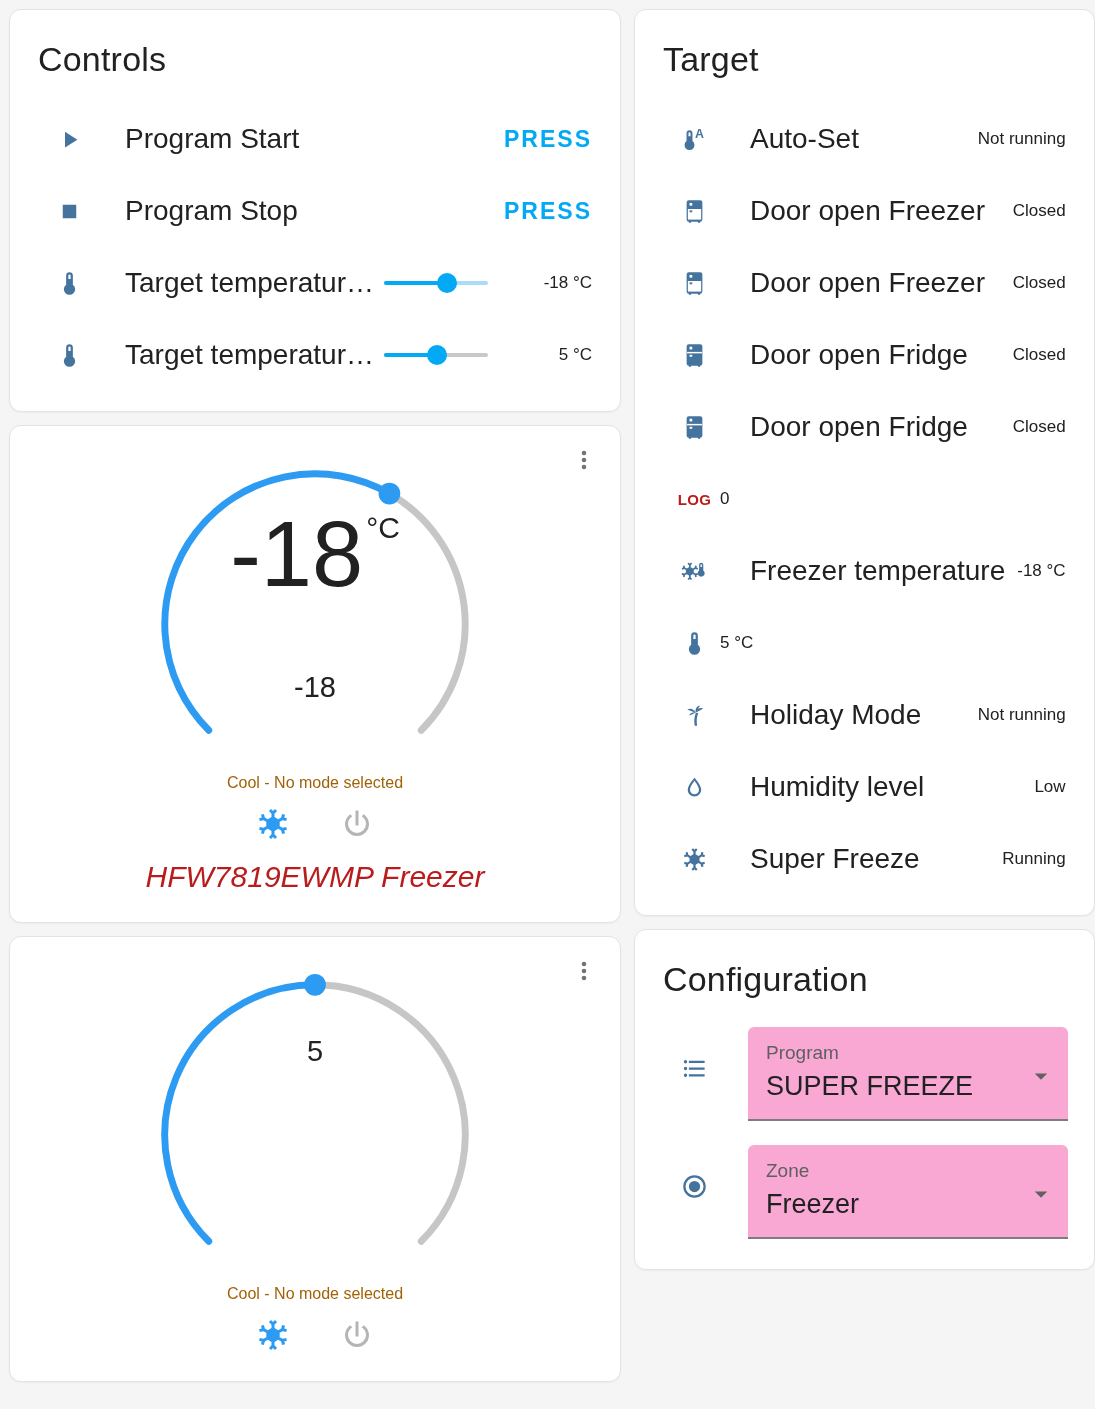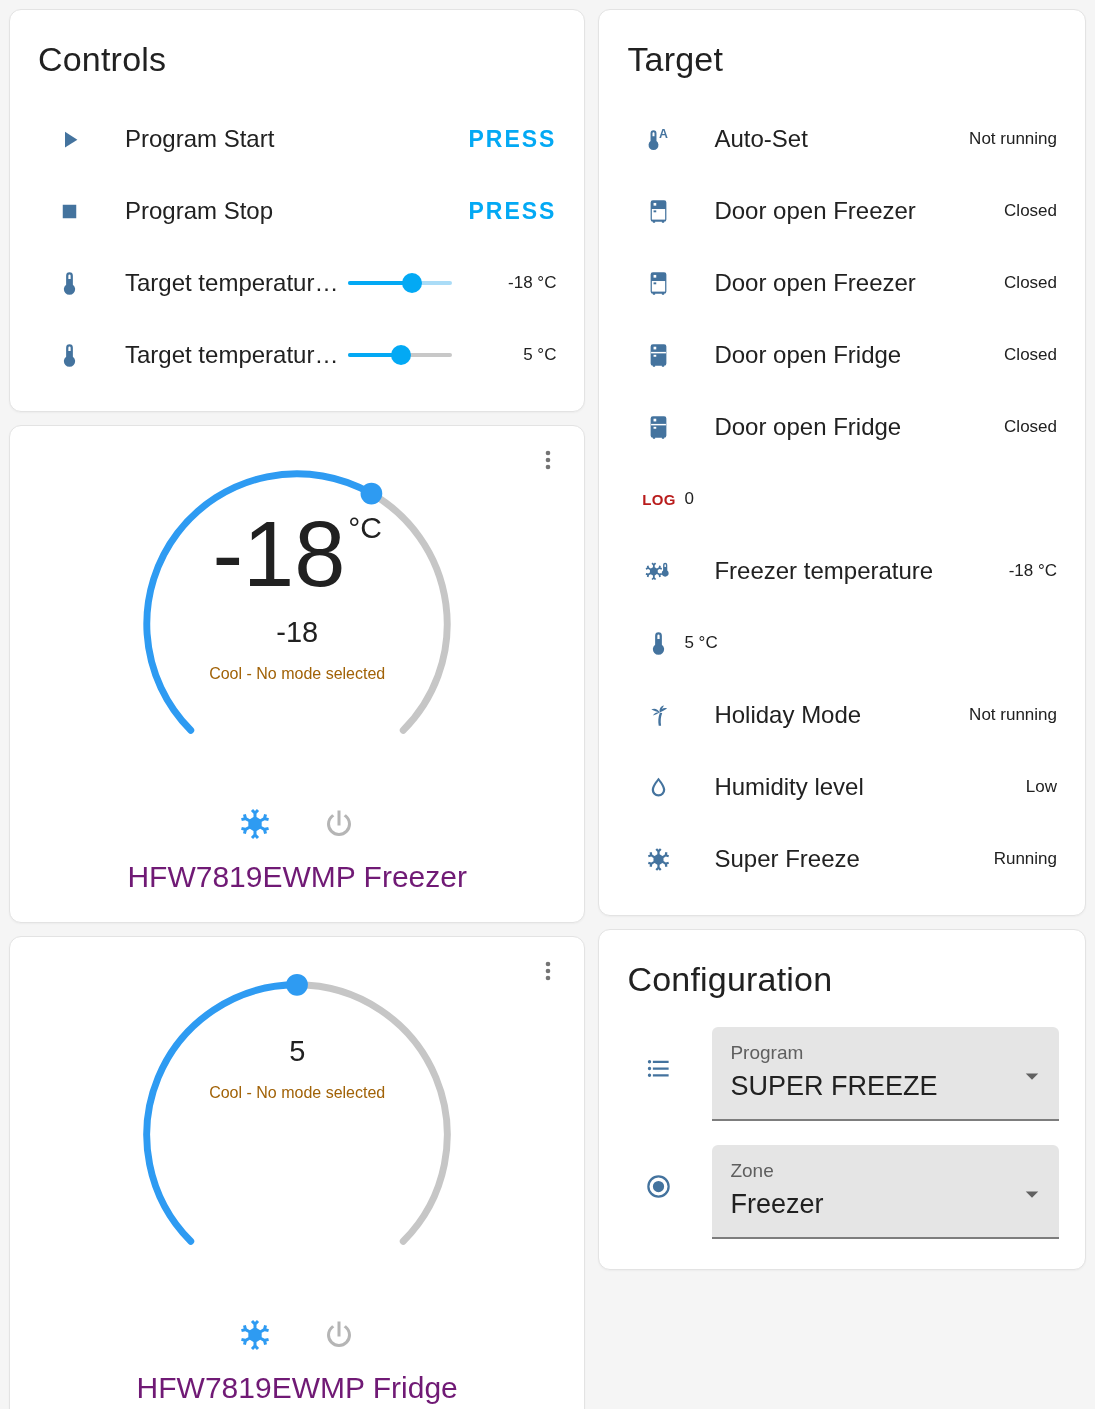--- a/index.html
+++ b/index.html
@@ -32,21 +32,21 @@
     cursor:pointer;
   }
   .row .eicon { width:27px; height:27px; flex:none; color:#44739e; display:flex; align-items:center; justify-content:center; }
   .row .eicon svg { width:100%; height:100%; }
   .log-text {
     font-weight:700; font-size:15px; letter-spacing:.3px; color:#b91c1c;
     font-stretch:condensed; line-height:1;
   }
   .row-name {
     margin-left:42px; flex:1;
-    font-size:24px; color:#212121;
+    font-size:28px; color:#212121;
     white-space:nowrap; overflow:hidden; text-overflow:ellipsis;
   }
   .row-value {
     font-size:17px; color:#212121; text-align:right; white-space:nowrap;
     margin-left:12px;
   }
   .press-btn {
     background:none; border:none; cursor:pointer;
     color:#03a9f4; font-family:inherit;
     font-size:23px; font-weight:700; letter-spacing:2px;
@@ -68,42 +68,42 @@
   .menu-dots { position:absolute; top:20px; right:22px; width:28px; height:28px; color:#747474; cursor:pointer; }
   .menu-dots svg { width:100%; height:100%; }
   .dial-wrap { position:relative; width:336px; height:336px; margin-top:16px; }
   .dial { width:100%; height:100%; }
   .dial path { fill:none; stroke-width:7; stroke-linecap:round; }
   .arc-bg { stroke:#c6c6c6; }
   .arc-fg { stroke:#2e9bf2; }
   .dial-handle { fill:#2e9bf2; }
   .dial-center {
     position:absolute; inset:0;
-    display:flex; flex-direction:column; align-items:center; justify-content:flex-start;
-    padding-top:52px; text-align:center;
+    display:flex; flex-direction:column; align-items:center; justify-content:space-between;
+    padding-top:52px; text-align:center;gap:40px;
   }
   .dial-temp { font-size:92px; line-height:1; color:#212121; white-space:nowrap; }
   .dial-temp .unit { font-size:30px; position:relative; top:-48px; margin-left:3px; }
   .dial-secondary { font-size:29px; color:#212121; margin-top:16px; }
   .dial-status { font-size:16px; color:#a16207; margin-top:16px; }
   .modes { display:flex; gap:48px; margin-top:14px; }
   .mode { width:36px; height:36px; cursor:pointer; }
   .mode svg { width:100%; height:100%; }
   .mode-active { color:#2e9bf2; }
   .mode-inactive { color:#b5b5b5; }
-  .thermo-name { font-size:30px; color:#701a75; margin-top:18px; }
+  .thermo-name { font-size:30px; color:#b91c1c; margin-top:18px;font-style:italic; }
   
   .config-rows { padding:4px 0 30px; }
   .config-row { display:flex; align-items:flex-start; padding:0 26px 0 46px; margin-bottom:24px; }
   .config-row:last-child { margin-bottom:0; }
   .config-icon { width:27px; height:27px; flex:none; color:#44739e; margin-top:28px; }
   .config-icon svg { width:100%; height:100%; }
   .field {
     flex:1; margin-left:40px; position:relative;
-    background:#e5e5e5; border-radius:6px 6px 0 0;
+    background:#f9a8d4; border-radius:6px 6px 0 0;
     border-bottom:2px solid #7d7d7d;
     padding:15px 50px 17px 18px;
     cursor:pointer;
   }
   .field-label { font-size:19px; color:#5f5f5f; }
   .field-value { font-size:27px; color:#212121; margin-top:7px; }
   .field-arrow { position:absolute; right:12px; top:34px; width:30px; height:30px; color:#616161; }
   .field-arrow svg { width:100%; height:100%; }
 </style>
 </head>
@@ -232,21 +232,20 @@
         </div>
       </div>
       <div class="modes">
         <span class="mode mode-active"><svg viewBox="0 0 24 24" fill="currentColor">
               <use href="#p-snowflake"></use>
             </svg></span>
         <span class="mode mode-inactive"><svg viewBox="0 0 24 24" fill="currentColor">
               <use href="#p-power"></use>
             </svg></span>
       </div>
-      <div class="thermo-name">HFW7819EWMP Fridge</div>
     </div>
 
   </div>
 
   <div class="col">
 
     <div class="card">
       <div class="card-title">Target</div>
       <div class="rows">
 

